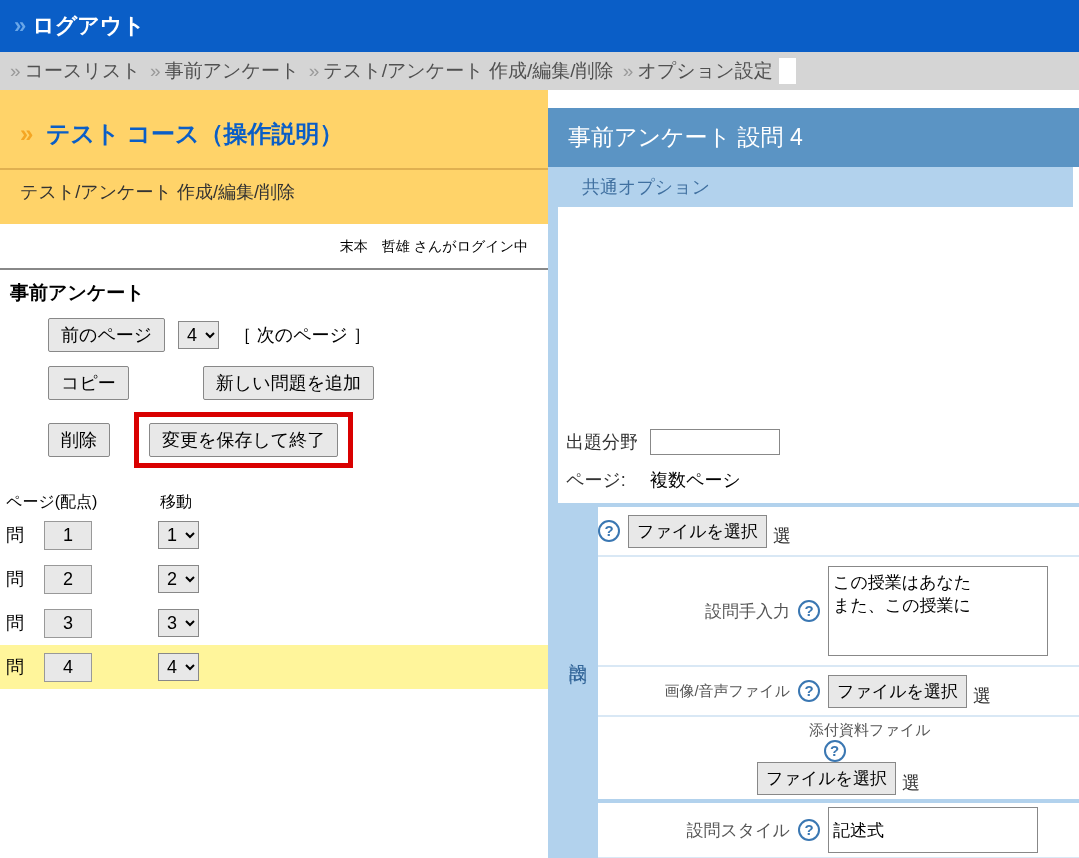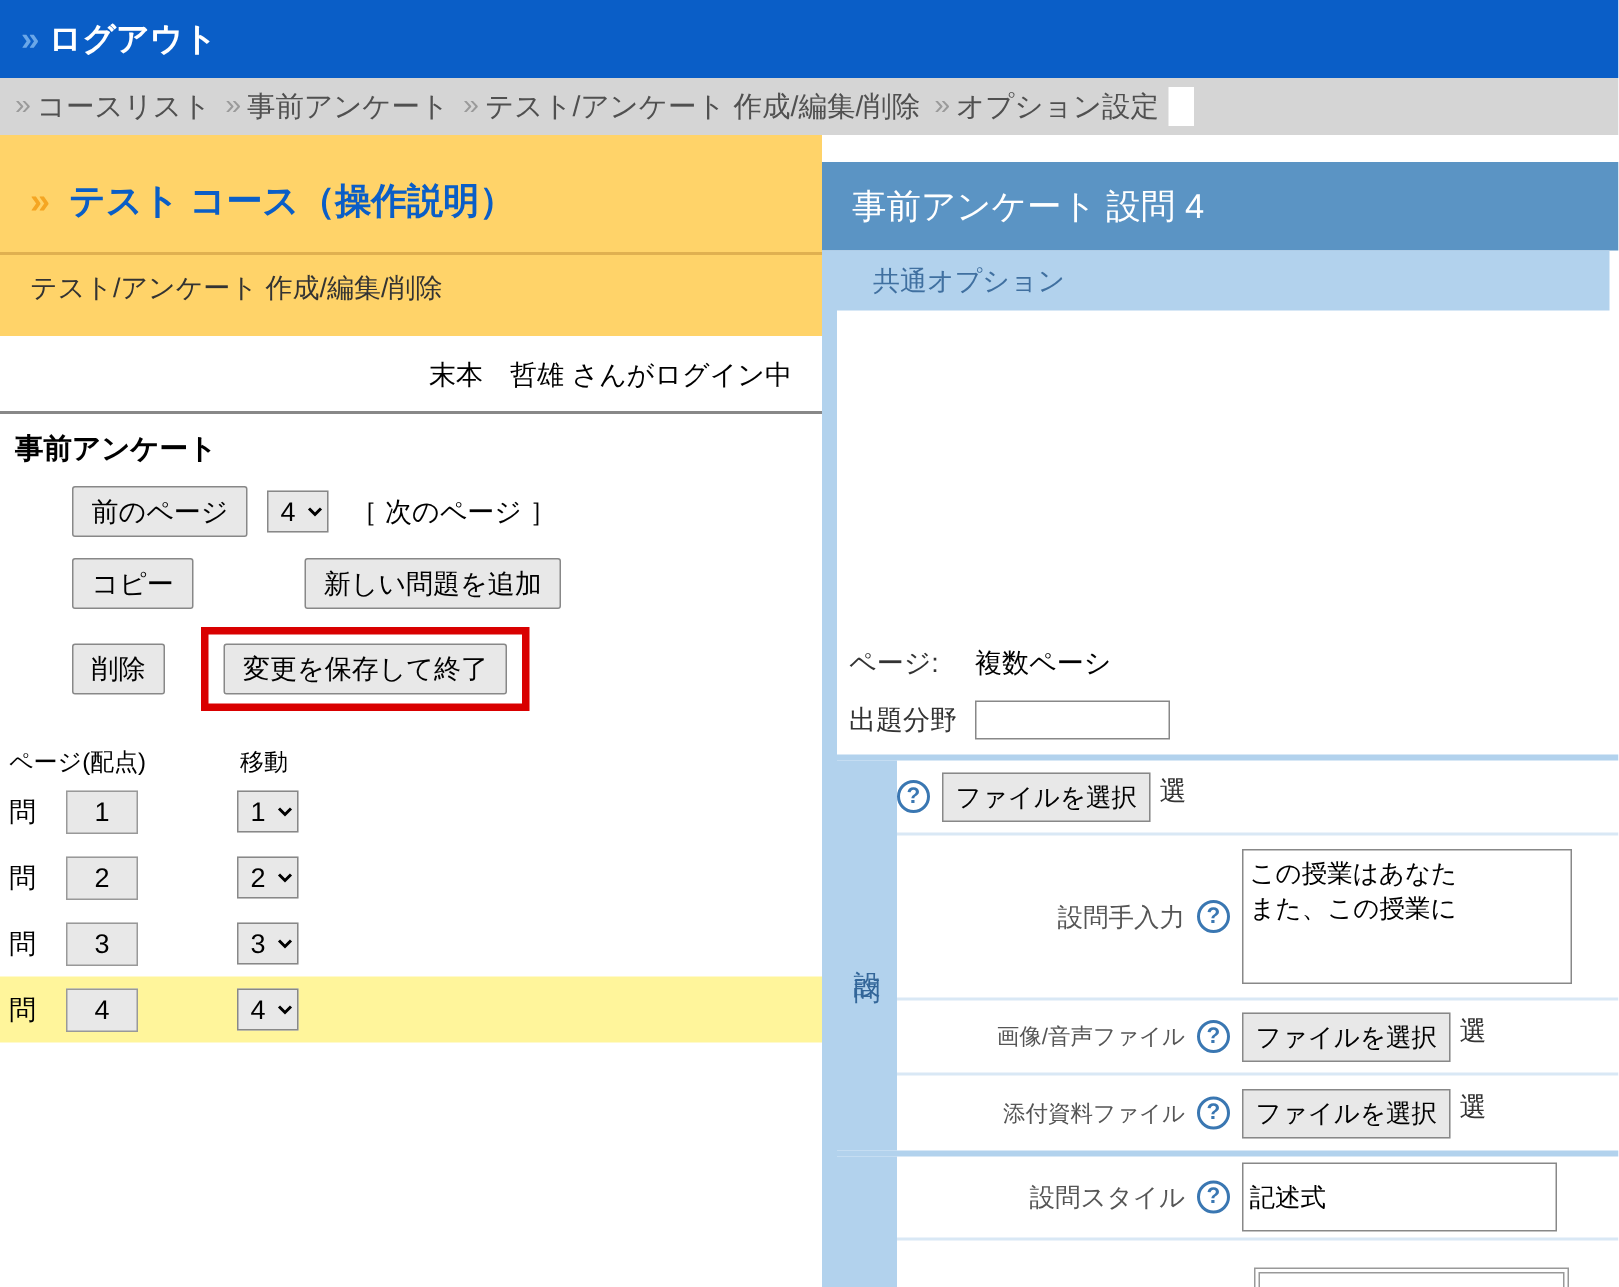--- a/index.html
+++ b/index.html
@@ -14,21 +14,21 @@
 
 .main { display: flex; }
 .leftcol { width: 548px; flex: 0 0 548px; }
 .rightcol { flex: 1; }
 
 .yellowpane { background: #ffd369; padding-bottom: 10px; }
 .course-title { font-size: 24px; font-weight: bold; color: #0a5ec7; padding: 28px 18px 18px 20px; }
 .course-title .chev { color: #f5a623; margin-right: 6px; }
 .subhdr { background: #ffd369; border-top: 2px solid #e0b050; padding: 10px 20px; font-size: 18px; color: #333; }
 
-.login-row { text-align: right; padding: 14px 20px 8px 0; font-size: 18px; }
+.login-row { text-align: right; padding: 14px 20px 8px 0; font-size: 14px; }
 .hr1 { border: none; border-top: 2px solid #888; margin: 4px 0; }
 
 .section-label { font-weight: bold; font-size: 19px; padding: 6px 10px 10px 10px; }
 
 .btnrow { padding: 2px 0 2px 48px; }
 button, select { font-family: inherit; }
 button.std { background: #e8e8e8; border: 1px solid #888; padding: 4px 12px; font-size: 18px; cursor: pointer; border-radius: 2px; }
 select.std { background: #e8e8e8; border: 1px solid #888; padding: 2px 4px; font-size: 18px; }
 .nextpg { margin-left: 10px; font-size: 18px; }
 .row2 { margin-top: 10px; display: flex; gap: 74px; }
@@ -54,25 +54,25 @@
 .right-top .r { flex: 1; padding: 6px 0 0 8px; }
 .rline { display: flex; align-items: center; height: 38px; font-size: 18px; }
 .rline .k { width: 84px; color: #333; }
 .rline input[type=text] { border: 1px solid #888; height: 26px; width: 130px; padding: 0 4px; font-size: 16px; }
 
 .formgrid { margin-top: 4px; border-top: 4px solid #b2d2ed; }
 .frow { display: flex; border-bottom: 4px solid #b2d2ed; }
 .sidevert { width: 40px; background: #b2d2ed; color: #336699; writing-mode: vertical-rl; text-orientation: upright; text-align: center; font-size: 18px; display: flex; align-items: center; justify-content: center; letter-spacing: 4px; }
 .fcells { flex: 1; }
 .fcell { display: flex; align-items: center; min-height: 50px; border-bottom: 2px solid #d9e8f5; padding: 4px 0; }
-.fcell:last-child { border-bottom: none; }
+.fcell:last-child { border-bottom: none; flex-direction: column; }
 .fcell .lab { width: 200px; text-align: right; padding-right: 8px; color: #555; font-size: 17px; }
 .fcell .lab.sm { font-size: 15px; }
 .helpq { display: inline-block; width: 22px; height: 22px; border: 2px solid #3a77b2; border-radius: 50%; color: #3a77b2; font-weight: bold; text-align: center; line-height: 18px; font-size: 15px; margin: 0 8px 0 0; }
-.fval { flex: 1; display: flex; align-items: flex-start; gap: 6px; }
+.fval { flex: 1; display: flex; align-items: flex-end; gap: 6px; }
 button.file { background: #e8e8e8; border: 1px solid #888; padding: 4px 8px; font-size: 17px; }
 .ftrail { font-size: 18px; color: #333; }
 textarea.qtext { width: 220px; height: 90px; border: 1px solid #888; font-size: 17px; font-family: inherit; padding: 4px; resize: none; }
 .style-sel { border: 1px solid #888; width: 210px; height: 46px; font-size: 17px; padding: 0 4px; }
 
 .ansbox { border: 4px double #999; margin: 14px 0 0 8px; width: 210px; height: 200px; padding: 110px 10px 10px 20px; font-size: 18px; color: #444; }
 </style>
 </head>
 <body>
 
@@ -159,26 +159,26 @@
 
   <div class="rightcol">
     <div class="panelhdr">事前アンケート  設問 4</div>
     <div class="bluewrap">
       <div class="right-top">
         <div class="left">
           <div class="tab">共通オプション</div>
         </div>
         <div class="r">
           <div class="rline">
+            <span class="k">出題分野</span>
+            <input type="text" value="" style="">
+          </div>
+          <div class="rline">
             <span class="k">ページ:</span>
             <span>複数ペーシ</span>
-          </div>
-          <div class="rline">
-            <span class="k">出題分野</span>
-            <input type="text" value="" style="">
           </div>
         </div>
       </div>
 
       <div class="formgrid">
 
         <div class="frow">
           <div class="sidevert">設問</div>
           <div class="fcells">
             <div class="fcell">

